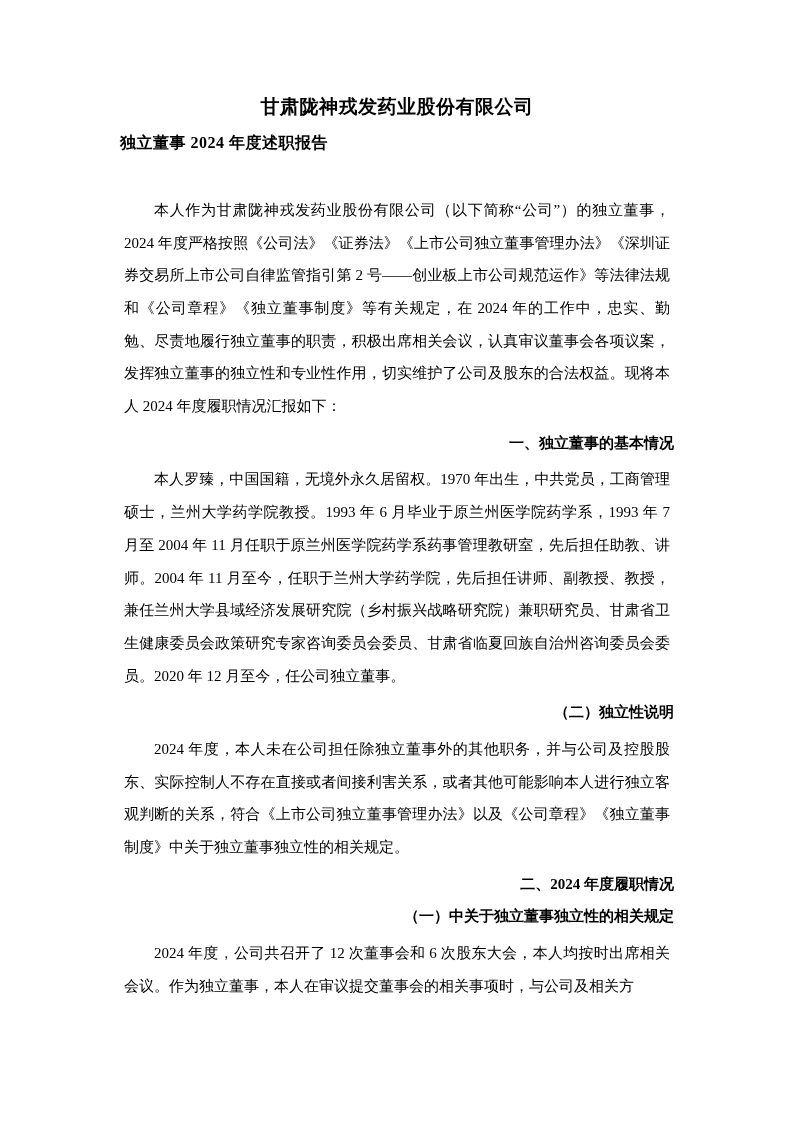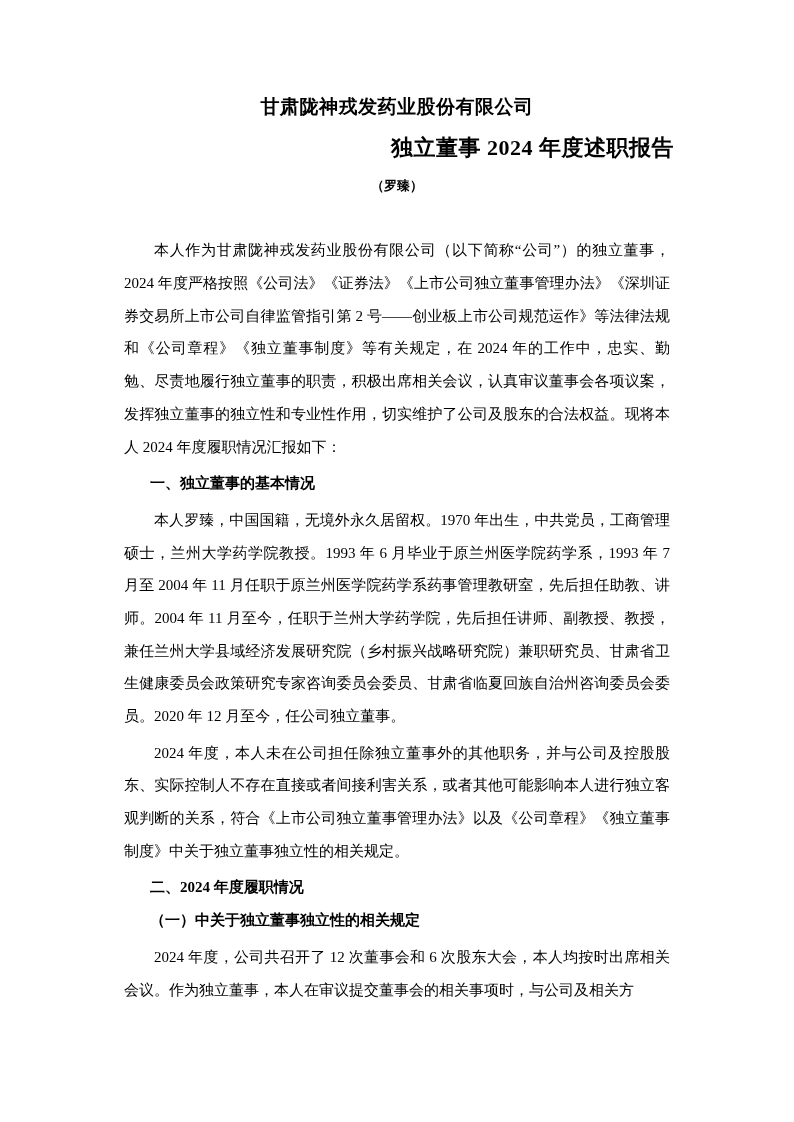--- a/index.html
+++ b/index.html
@@ -22,22 +22,22 @@
   .doc-title {
     margin: 0;
     text-align: center;
     font-size: 19px;
     font-weight: bold;
     line-height: 1.6;
     letter-spacing: 0.5px;
   }
   .doc-subtitle {
     margin: 8px 0 0 0;
-    text-align: right;
-    font-size: 22px;
+    text-align: left;
+    font-size: 16px;
     font-weight: bold;
     line-height: 1.6;
     letter-spacing: 0.5px;
   }
   .doc-author {
     margin: 10px 0 0 0;
     text-align: center;
     font-size: 13px;
     font-weight: bold;
     line-height: 1.6;
@@ -49,43 +49,43 @@
     text-align: justify;
   }
   .para {
     margin: 4px;
     text-indent: 2em;
   }
   .heading {
     margin: 0;
     text-indent: 2em;
     font-weight: bold;
-    text-align: left;
+    text-align: right;
   }
 </style>
 </head>
 <body>
 
 <div class="page">
 
   <h1 class="doc-title">甘肃陇神戎发药业股份有限公司</h1>
 
   <h2 class="doc-subtitle">独立董事 2024 年度述职报告</h2>
 
-  <div class="doc-author">（罗臻）</div>
 
   <div class="doc-body">
 
     <p class="para">本人作为甘肃陇神戎发药业股份有限公司（以下简称“公司”）的独立董事，2024 年度严格按照《公司法》《证券法》《上市公司独立董事管理办法》《深圳证券交易所上市公司自律监管指引第 2 号——创业板上市公司规范运作》等法律法规和《公司章程》《独立董事制度》等有关规定，在 2024 年的工作中，忠实、勤勉、尽责地履行独立董事的职责，积极出席相关会议，认真审议董事会各项议案，发挥独立董事的独立性和专业性作用，切实维护了公司及股东的合法权益。现将本人 2024 年度履职情况汇报如下：</p>
 
     <p class="heading">一、独立董事的基本情况</p>
 
 
     <p class="para">本人罗臻，中国国籍，无境外永久居留权。1970 年出生，中共党员，工商管理硕士，兰州大学药学院教授。1993 年 6 月毕业于原兰州医学院药学系，1993 年 7 月至 2004 年 11 月任职于原兰州医学院药学系药事管理教研室，先后担任助教、讲师。2004 年 11 月至今，任职于兰州大学药学院，先后担任讲师、副教授、教授，兼任兰州大学县域经济发展研究院（乡村振兴战略研究院）兼职研究员、甘肃省卫生健康委员会政策研究专家咨询委员会委员、甘肃省临夏回族自治州咨询委员会委员。2020 年 12 月至今，任公司独立董事。</p>
 
+    <p class="heading">（二）独立性说明</p>
 
     <p class="para">2024 年度，本人未在公司担任除独立董事外的其他职务，并与公司及控股股东、实际控制人不存在直接或者间接利害关系，或者其他可能影响本人进行独立客观判断的关系，符合《上市公司独立董事管理办法》以及《公司章程》《独立董事制度》中关于独立董事独立性的相关规定。</p>
 
     <p class="heading">二、2024 年度履职情况</p>
 
     <p class="heading">（一）中关于独立董事独立性的相关规定</p>
 
     <p class="para">2024 年度，公司共召开了 12 次董事会和 6 次股东大会，本人均按时出席相关会议。作为独立董事，本人在审议提交董事会的相关事项时，与公司及相关方</p>
 
   </div>

